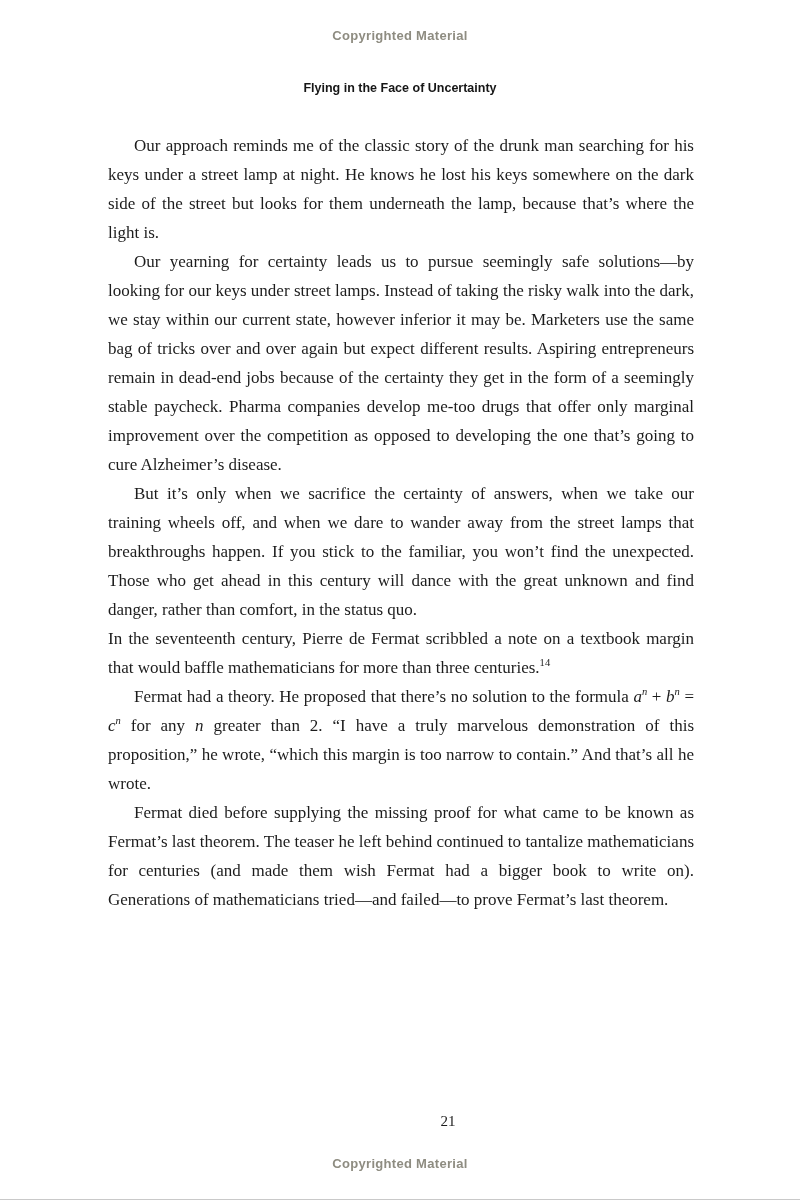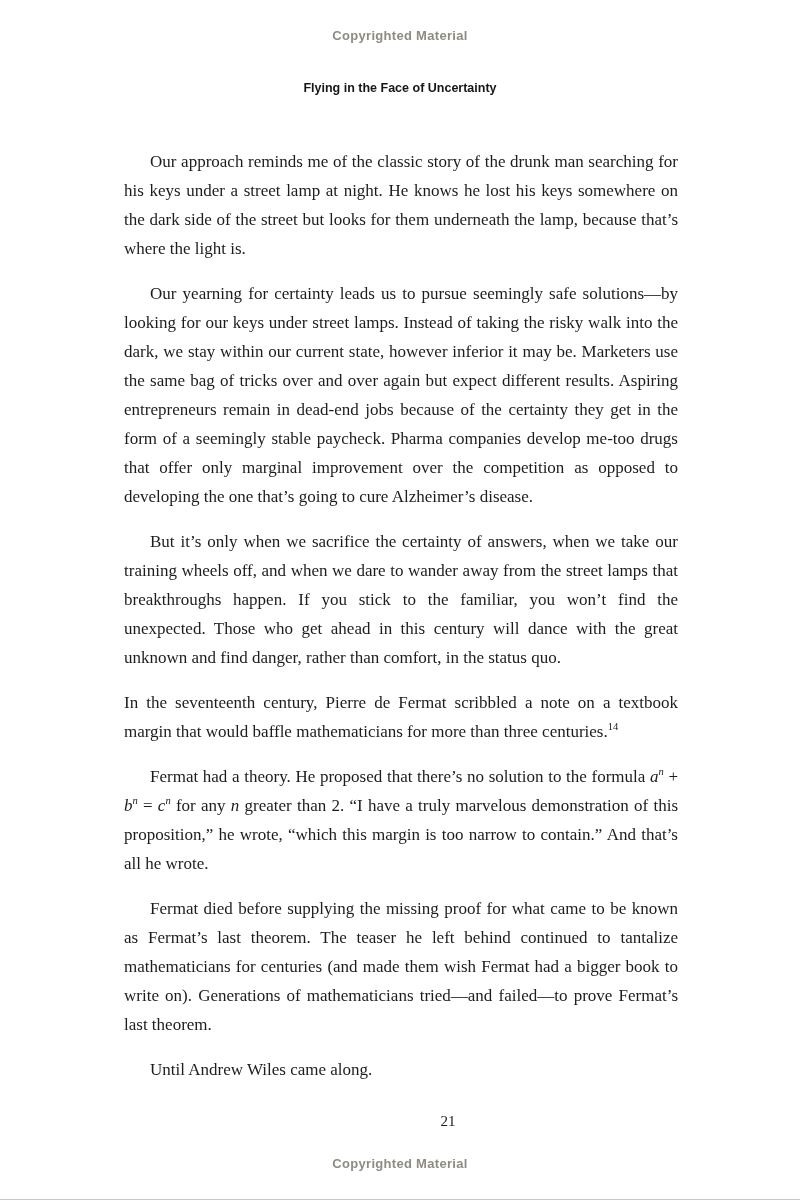--- a/index.html
+++ b/index.html
@@ -45,21 +45,21 @@
     position: absolute;
     top: 131px;
     left: 108px;
     width: 586px;
     font-size: 17px;
     line-height: 29px;
     text-align: justify;
     hyphens: auto;
   }
   .body-text p {
-    margin: 16px;
+    margin: 0;
   }
   .body-text p.indent {
     text-indent: 26px;
   }
   .section-heading {
     margin: 47px 0 16px 0;
     font-family: "Liberation Sans", sans-serif;
     font-size: 18px;
     font-weight: 700;
     color: #111111;
@@ -99,21 +99,20 @@
 
   <div class="running-header">Flying in the Face of Uncertainty</div>
 
   <div class="body-text" id="content">
       <p class="indent">Our approach reminds me of the classic story of the drunk man searching for his keys under a street lamp at night. He knows he lost his keys somewhere on the dark side of the street but looks for them underneath the lamp, because that’s where the light is.</p>
       <p class="indent">Our yearning for certainty leads us to pursue seemingly safe solutions—by looking for our keys under street lamps. Instead of taking the risky walk into the dark, we stay within our current state, however inferior it may be. Marketers use the same bag of tricks over and over again but expect different results. Aspiring entrepreneurs remain in dead-end jobs because of the certainty they get in the form of a seemingly stable paycheck. Pharma companies develop me-too drugs that offer only marginal improvement over the competition as opposed to developing the one that’s going to cure Alzheimer’s disease.</p>
       <p class="indent">But it’s only when we sacrifice the certainty of answers, when we take our training wheels off, and when we dare to wander away from the street lamps that breakthroughs happen. If you stick to the familiar, you won’t find the unexpected. Those who get ahead in this century will dance with the great unknown and find danger, rather than comfort, in the status quo.</p>
       <p class="">In the seventeenth century, Pierre de Fermat scribbled a note on a textbook margin that would baffle mathematicians for more than three centuries.<sup>14</sup></p>
       <p class="indent">Fermat had a theory. He proposed that there’s no solution to the formula <span class="it">a</span><sup class="it">n</sup> + <span class="it">b</span><sup class="it">n</sup> = <span class="it">c</span><sup class="it">n</sup> for any <span class="it">n</span> greater than 2. “I have a truly marvelous demonstration of this proposition,” he wrote, “which this margin is too narrow to contain.” And that’s all he wrote.</p>
       <p class="indent">Fermat died before supplying the missing proof for what came to be known as Fermat’s last theorem. The teaser he left behind continued to tantalize mathematicians for centuries (and made them wish Fermat had a bigger book to write on). Generations of mathematicians tried—and failed—to prove Fermat’s last theorem.</p>
-      <p class="indent">Until Andrew Wiles came along.</p>
     </div>
 
   <div class="page-number">21</div>
 
   <div class="copyright bottom">Copyrighted Material</div>
 
   <div class="page-edge"></div>
 </div>
 
 </body></html>

